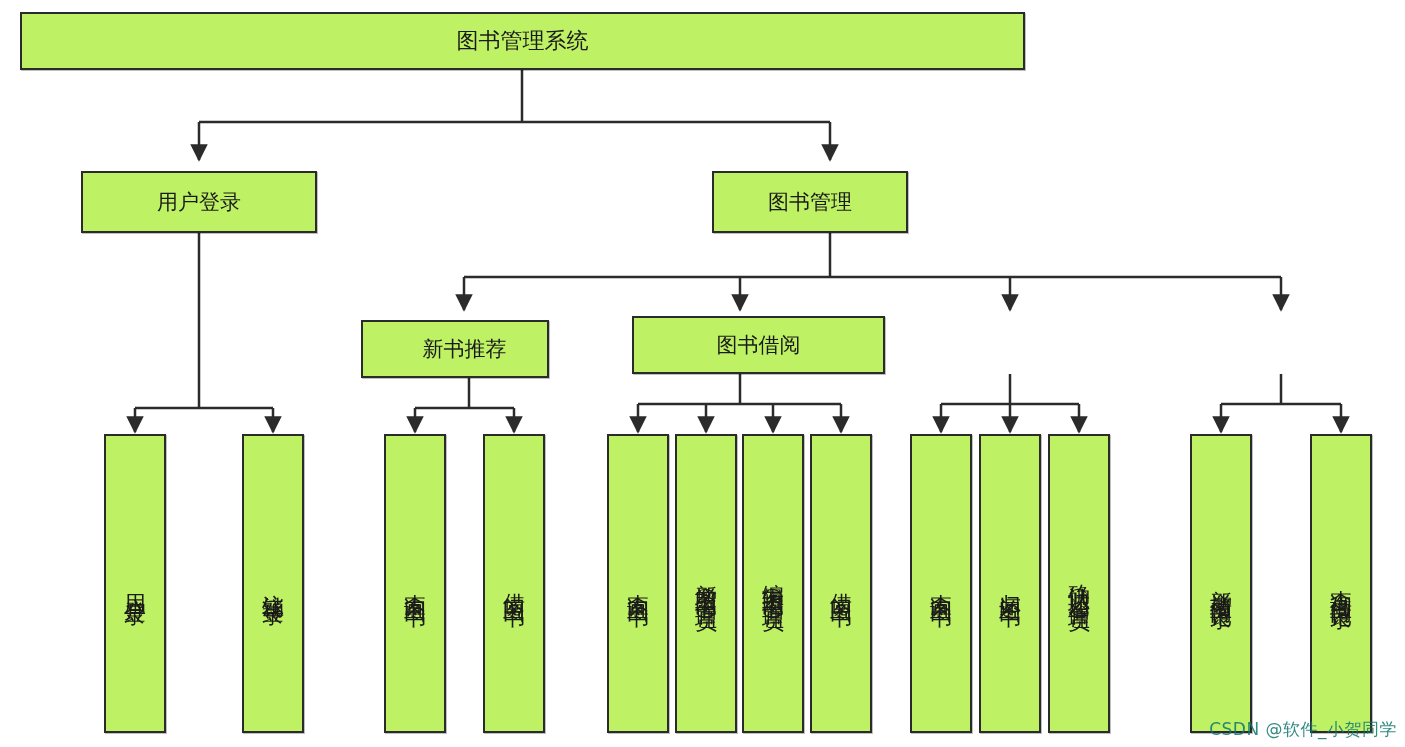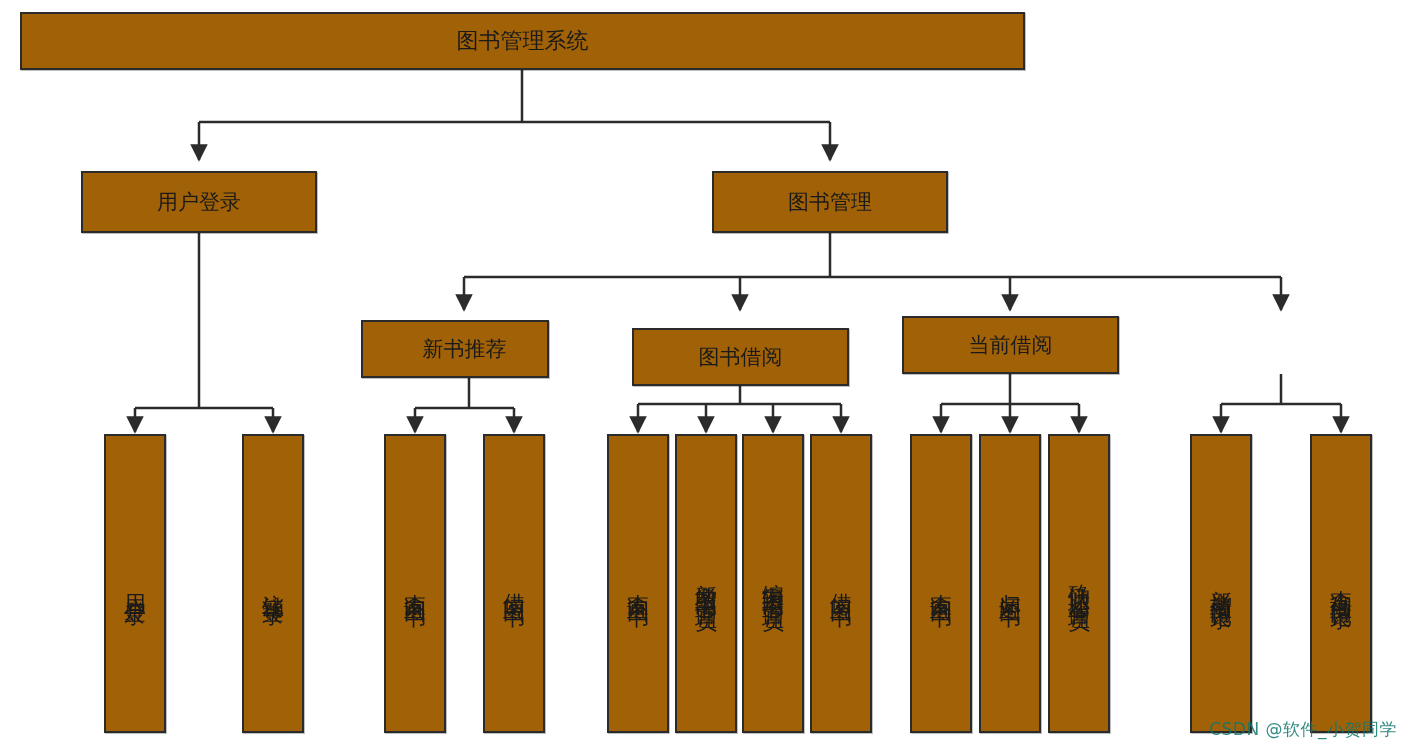--- a/index.html
+++ b/index.html
@@ -22,21 +22,21 @@
     position: absolute;
     left: 0;
     top: 0;
     width: 1405px;
     height: 747px;
     pointer-events: none;
   }
   .node {
     position: absolute;
     box-sizing: border-box;
-    background: #a16207;
+    background: #bef264;
     border: 2px solid #2b2b2b;
     display: flex;
     align-items: center;
     justify-content: center;
     box-shadow: 1px 1px 0 rgba(0,0,0,0.25);
   }
   .node .label {
     color: #1a1a1a;
     line-height: 1.18;
     text-align: center;
@@ -128,32 +128,29 @@
     </g>
   </svg>
 
   <div class="node h root" style="left:20px; top:12px; width:1005px; height:58px;">
     <span class="label">图书管理系统</span>
   </div>
 
   <div class="node h" style="left:81px; top:171px; width:236px; height:62px;">
     <span class="label">用户登录</span>
   </div>
-  <div class="node h" style="left:712px; top:171px; width:236px; height:62px;">
+  <div class="node h" style="left:712px; top:171px; width:196px; height:62px;">
     <span class="label">图书管理</span>
   </div>
 
   <div class="node h" style="left:361px; top:320px; width:188px; height:58px;padding-left:19px;">
     <span class="label">新书推荐</span>
   </div>
-  <div class="node h" style="left:632px; top:316px; width:217px; height:58px;margin-top:12px;">
+  <div class="node h" style="left:632px; top:316px; width:253px; height:58px;">
     <span class="label">图书借阅</span>
-  </div>
-  <div class="node h" style="left:902px; top:316px; width:217px; height:58px;">
-    <span class="label">当前借阅</span>
   </div>
 
   <div class="node v" style="left:104px; top:434px; width:62px; height:299px;">
     <span class="label">用户登录</span>
   </div>
   <div class="node v" style="left:242px; top:434px; width:62px; height:299px;">
     <span class="label">注销登录</span>
   </div>
 
   <div class="node v" style="left:384px; top:434px; width:62px; height:299px;">

